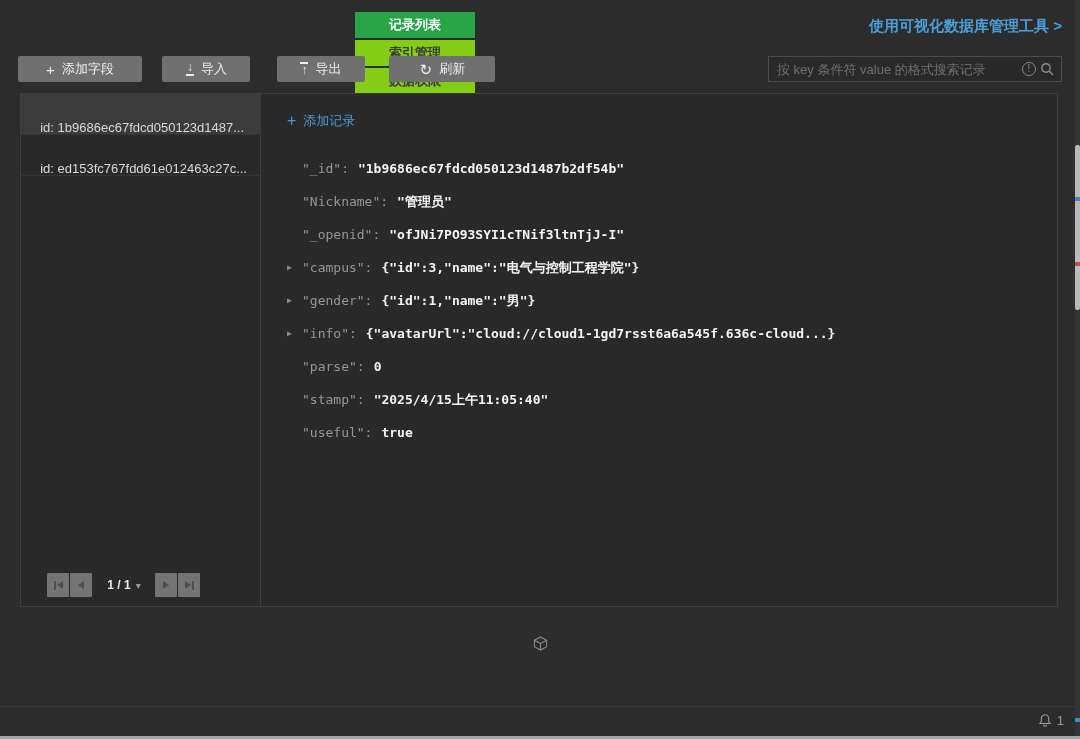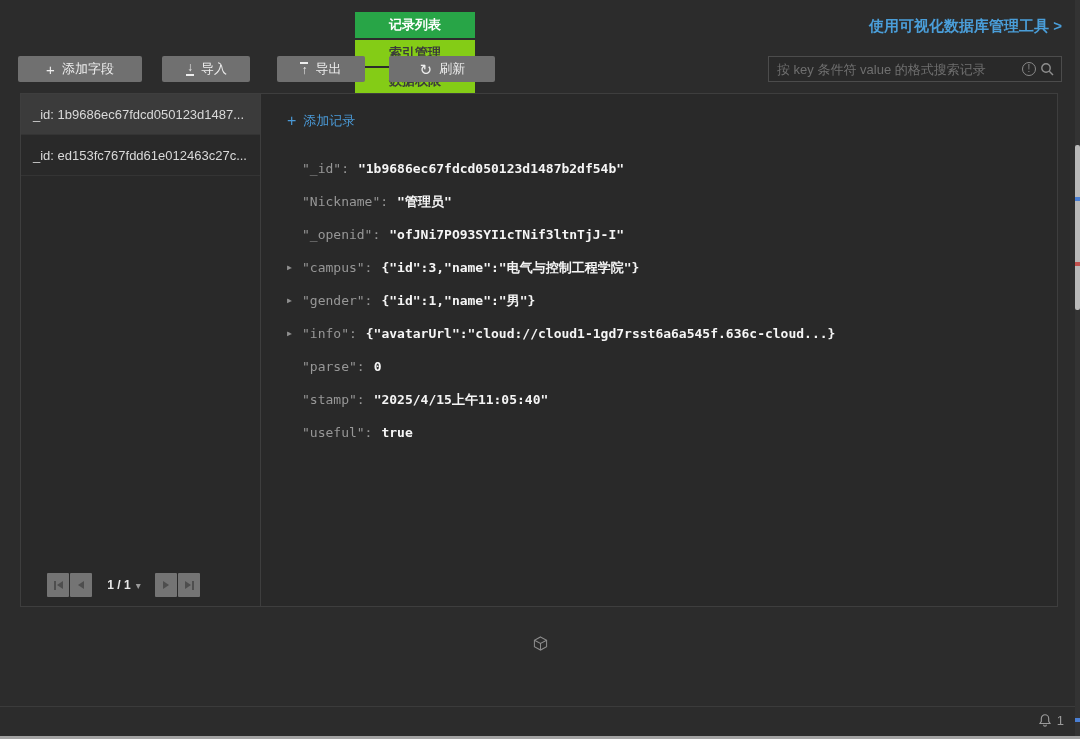--- a/index.html
+++ b/index.html
@@ -36,21 +36,21 @@
                   font-size:13px; padding:0 8px; font-family:inherit; }
   .search input::placeholder { color:#6f6f6f; }
   .info-circle { flex:none; width:14px; height:14px; border:1px solid #8a8a8a; border-radius:50%;
                  color:#8a8a8a; font-size:10px; line-height:12px; text-align:center; margin-right:4px; cursor:pointer; }
   .mag { flex:none; cursor:pointer; display:flex; }
 
   
   .panel { position:absolute; left:20px; top:93px; width:1038px; height:514px; background:#292929;
            border:1px solid #3e3e3e; display:flex; }
   .record-list { position:relative; width:240px; flex:none; border-right:1px solid #3e3e3e; }
-  .record-item { height:41px; line-height:41px; padding:0 12px; font-size:13px; color:#d9d9d9;
+  .record-item { height:41px; line-height:41px; padding:13px 12px; font-size:13px; color:#d9d9d9;
                  border-bottom:1px solid #343434; white-space:nowrap; overflow:hidden; cursor:pointer; }
   .record-item.selected { background:#3b3b3b; }
 
   .pagination { position:absolute; bottom:9px; left:26px; display:flex; }
   .pg-btn { width:22px; height:24px; background:#747474; border:none; border-radius:1px; margin-right:1px;
             display:flex; align-items:center; justify-content:center; gap:1px; cursor:pointer; }
   .tri-l { width:0; height:0; border-style:solid; border-width:4px 6px 4px 0; border-color:transparent #4e4e4e transparent transparent; }
   .tri-r { width:0; height:0; border-style:solid; border-width:4px 0 4px 6px; border-color:transparent transparent transparent #4e4e4e; }
   .pg-bar { width:2px; height:9px; background:#4e4e4e; }
   .pg-mid { width:56px; height:24px; margin:0 3px; display:flex; align-items:center; justify-content:center;

